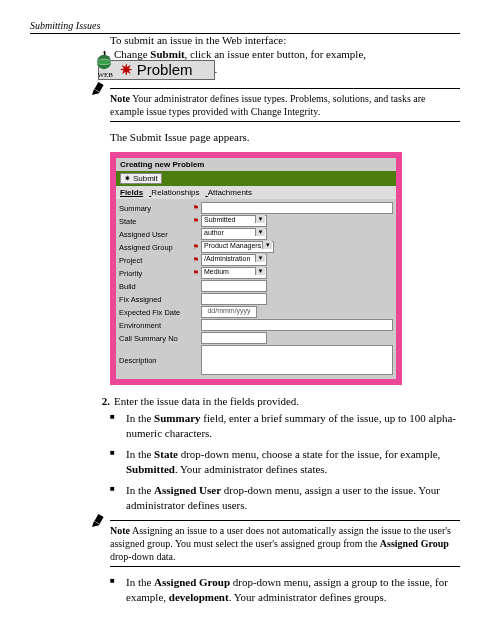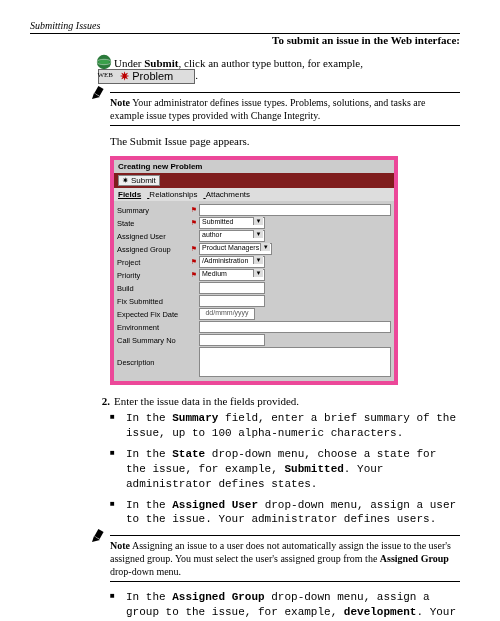--- a/index.html
+++ b/index.html
@@ -28,44 +28,43 @@
     left: 95px;
     top: 53px;
     text-align: right;
     font-size: 7px;
   }
   .web-icon svg {
     display: block;
     margin: 0 auto;
   }
   .headline {
-    font-weight: bold;
-    margin-bottom: 11px;
-    text-align: right;
+    font-weight: normal;
+    margin-bottom: 2px;
   }
   ol.steps {
     list-style: none;
     padding: 0;
     margin: 0 0 0 -12px;
   }
   ol.steps li {
     margin-bottom: 2px;
   }
   .step-num {
     font-weight: bold;
     display: inline-block;
     width: 12px;
     text-align: right;
     margin-right: 4px;
   }
   .boxed-btn {
     display: inline-block;
     border: 1px solid #666;
     padding: 0 21px;
-    font-size: 11px;
+    font-size: 15px;
     font-family: Arial, sans-serif;
     background: #ddd;
     vertical-align: middle;
   }
   .boxed-btn .bug {
     color: #b00;
     font-weight: bold;
   }
   .note-block {
     margin: 8px 0 8px -30px;
@@ -90,34 +89,34 @@
   .note-end {
     border-top: 1px solid #000;
     margin-left: 30px;
   }
   .para {
     margin: 8px 0 8px 0;
     line-height: 1.3;
   }
   
   .form-shot {
-    border: 4px solid #ec4899;
+    border: 6px solid #ec4899;
     margin: 6px 0 10px 0;
     font-family: Arial, sans-serif;
     font-size: 8px;
     background: #ccc;
     width: 280px;
   }
   .form-title {
     background: #ccc;
     padding: 2px 4px;
     font-weight: bold;
   }
   .form-toolbar {
-    background: #7f1d1d;
+    background: #4d7c0f;
     padding: 2px 4px;
   }
   .submit-btn {
     display: inline-block;
     border: 1px solid #888;
     background: #eee;
     padding: 0 3px;
   }
   .form-tabs {
     background: #ddd;
@@ -190,21 +189,20 @@
   .ta-inp {
     flex: 1;
     background: #fff;
     border: 1px solid #888;
     height: 28px;
   }
   ul.bullets {
     list-style: none;
     padding: 0;
     margin: 4px 0;
-    font-family: Liberation Mono, monospace;
   }
   ul.bullets li {
     position: relative;
     padding-left: 16px;
     margin-bottom: 6px;
     line-height: 1.35;
   }
   ul.bullets li::before {
     content: "■";
     position: absolute;
@@ -225,21 +223,21 @@
       <path d="M3 10 Q10 4 17 10 Q10 16 3 10" fill="#3aa04a"></path>
       <ellipse cx="10" cy="10" rx="8" ry="3" fill="none" stroke="#fff" stroke-width="0.5"></ellipse>
     </svg>
     <span>WEB</span>
   </div>
 
   <div class="content">
     <div class="headline">To submit an issue in the Web interface:</div>
     <ol class="steps">
       <li>
-        <span class="step-num">1.</span><span>Under </span><b>Submit</b><span>, click an author type button, for example, </span><span class="boxed-btn"><span class="bug">✷</span> <span>Problem</span></span>.
+        <span class="step-num">1.</span><span>Change </span><b>Submit</b><span>, click an issue enter button, for example, </span><span class="boxed-btn"><span class="bug">✷</span> <span>Problem</span></span>.
       </li>
     </ol>
 
     <div class="note-block">
       <div class="note-divider">
         <span class="pencil-icon">
           <svg width="16" height="16" viewBox="0 0 16 16">
               <polygon points="2,14 4,8 10,12" fill="#000"></polygon>
               <rect x="6" y="2" width="6" height="8" transform="rotate(30 9 6)" fill="#000"></rect>
             </svg>
@@ -291,21 +289,21 @@
             <label>Priority</label>
             <span class="flag">⚑</span>
             <span class="sel-inp">Medium</span>
           </div>
         <div class="form-row">
             <label>Build</label>
             <span class="flag"></span>
             <span class="txt-inp" style="flex:0 0 60px"></span>
           </div>
         <div class="form-row">
-            <label>Fix Submitted</label>
+            <label>Fix Assigned</label>
             <span class="flag"></span>
             <span class="txt-inp" style="flex:0 0 60px"></span>
           </div>
         <div class="form-row">
             <label>Expected Fix Date</label>
             <span class="flag"></span>
             <span class="date-indicator">dd/mmm/yyyy</span>
           </div>
         <div class="form-row">
             <label>Environment</label>
@@ -339,21 +337,21 @@
 
     <div class="note-block">
       <div class="note-divider">
         <span class="pencil-icon">
           <svg width="16" height="16" viewBox="0 0 16 16">
               <polygon points="2,14 4,8 10,12" fill="#000"></polygon>
               <rect x="6" y="2" width="6" height="8" transform="rotate(30 9 6)" fill="#000"></rect>
             </svg>
         </span>
       </div>
-      <div class="note-body"><b>Note</b><span>  Assigning an issue to a user does not automatically assign the issue to the user's assigned group. You must select the user's assigned group from the </span><b>Assigned Group</b><span> drop-down menu.</span></div>
+      <div class="note-body"><b>Note</b><span>  Assigning an issue to a user does not automatically assign the issue to the user's assigned group. You must select the user's assigned group from the </span><b>Assigned Group</b><span> drop-down data.</span></div>
       <div class="note-end"></div>
     </div>
 
     <ul class="bullets">
       <li><span>In the </span><b>Assigned Group</b><span> drop-down menu, assign a group to the issue, for example, </span><b>development</b><span>. Your administrator defines groups.</span></li>
     </ul>
 
   </div>
 
 </div>

